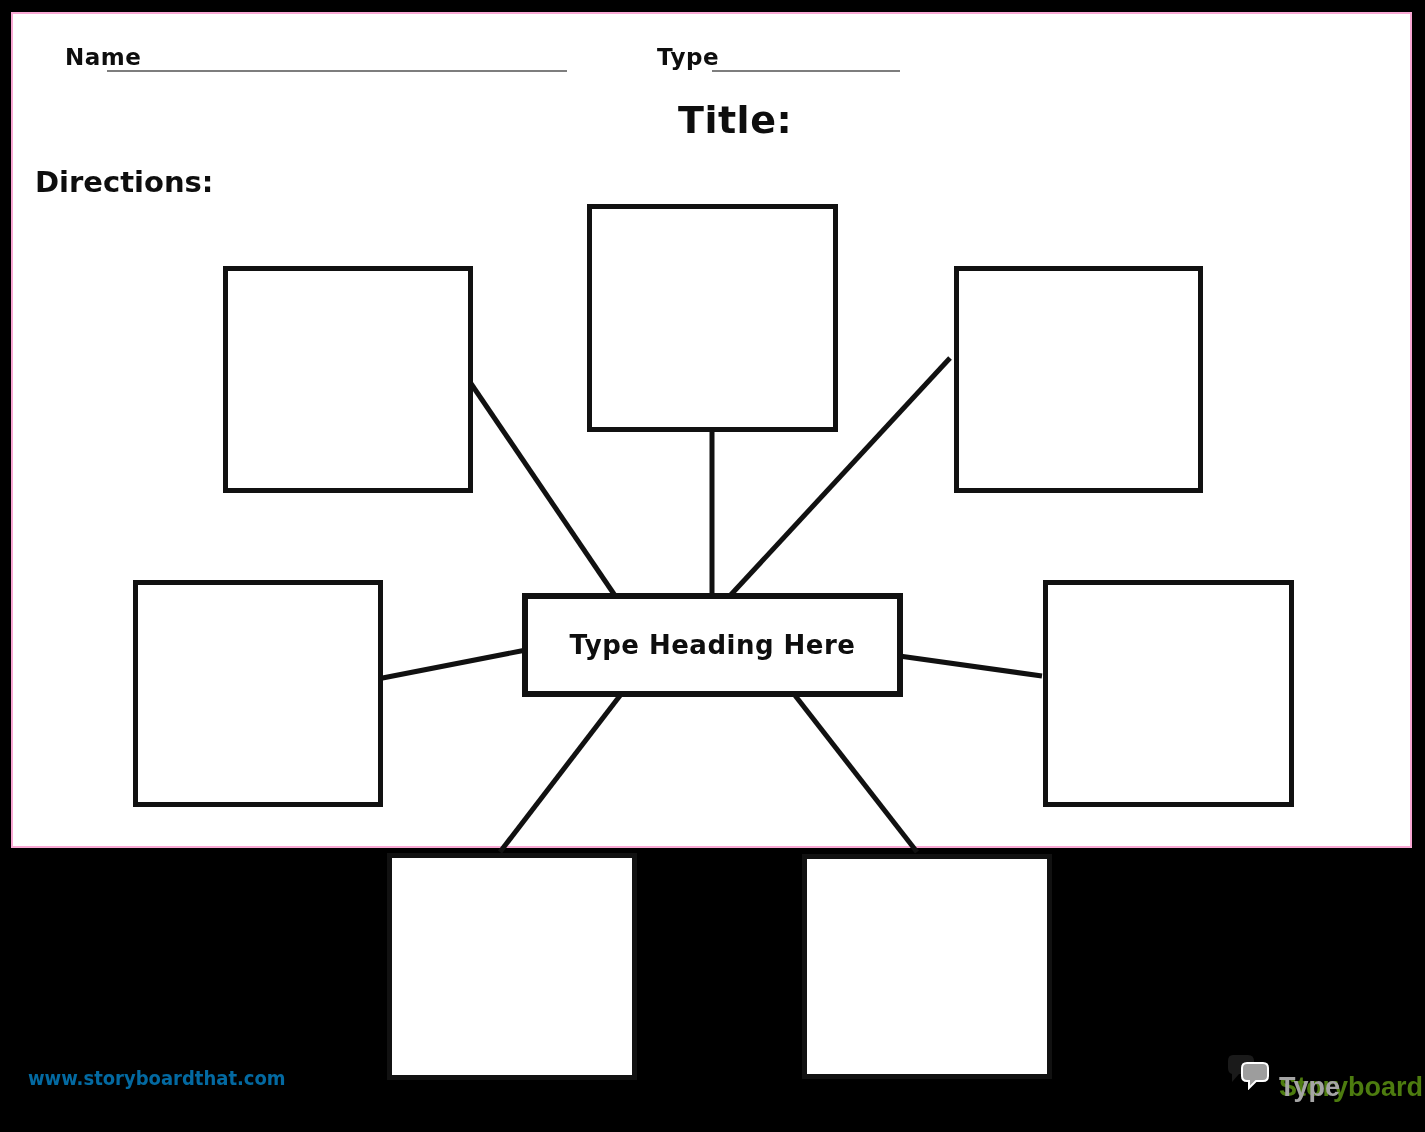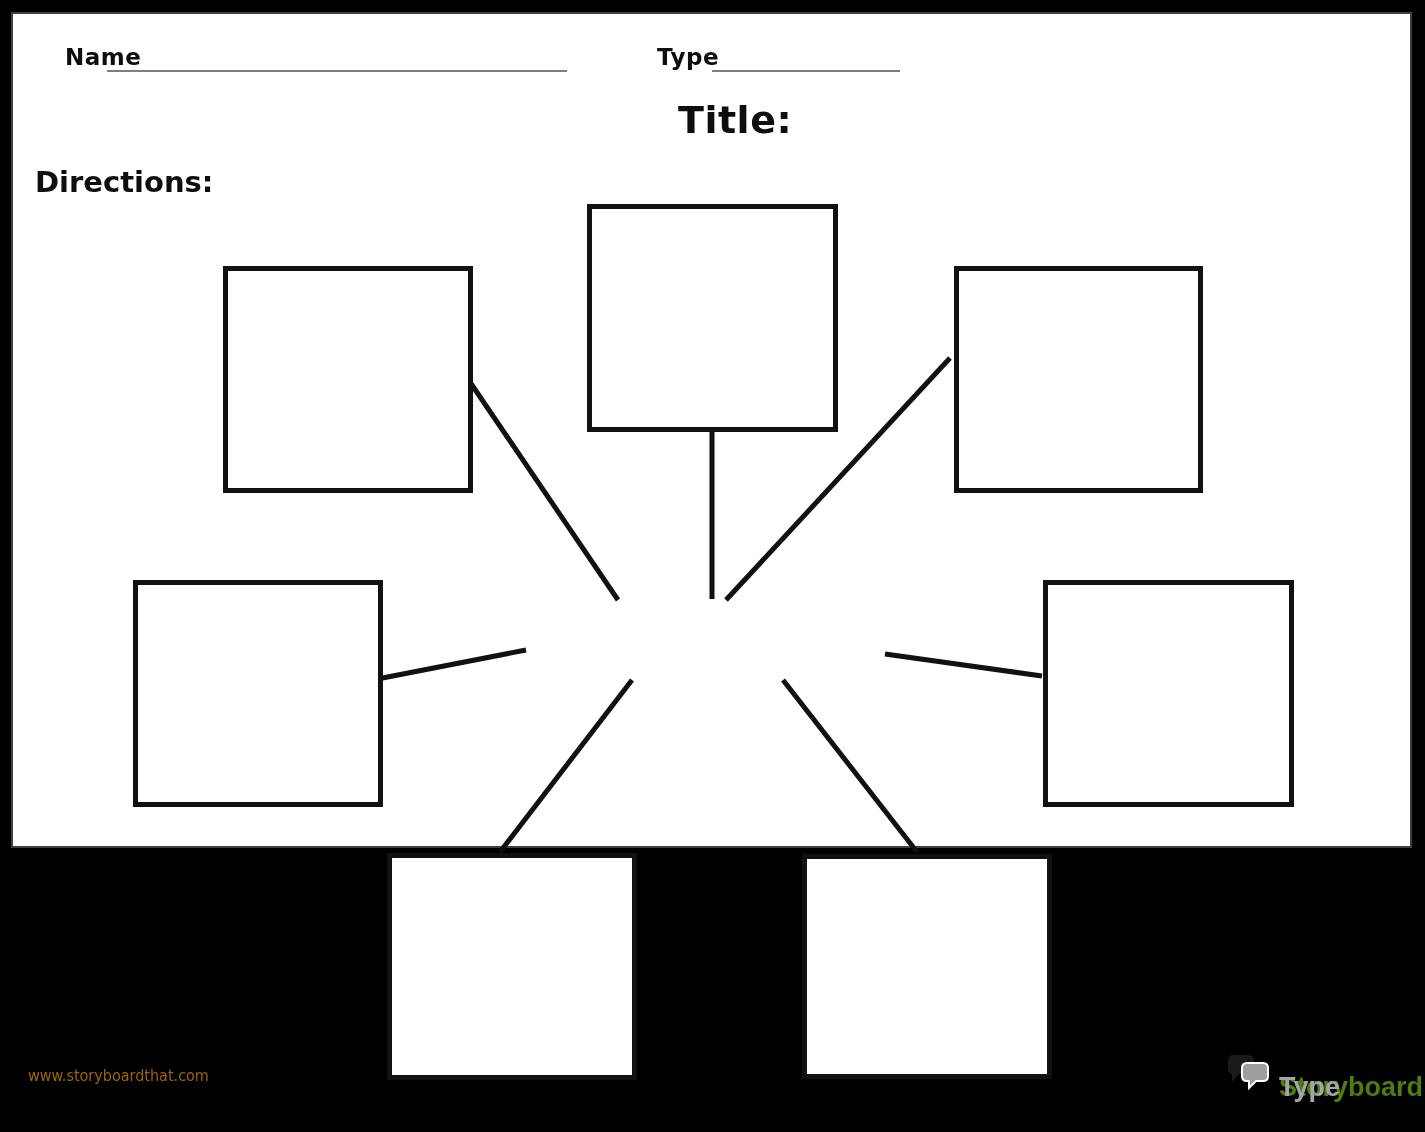--- a/index.html
+++ b/index.html
@@ -8,21 +8,21 @@
     background: #000000;
     font-family: "DejaVu Sans", sans-serif;
     position: relative;
     overflow: hidden;
   }
   .page {
     position: absolute;
     left: 11px; top: 12px;
     width: 1401px; height: 836px;
     background: #ffffff;
-    border: 2px solid #404040;
+    border: 2px solid #f9a8d4;
     padding-left: 40px;
   }
   .page * { position: absolute; }
 
   .field-label {
     font-size: 23px;
     font-weight: bold;
     color: #0e0e0e;
     letter-spacing: 0.5px;
   }
@@ -64,23 +64,23 @@
   }
   .center-box span {
     position: static;
     font-size: 26px;
     font-weight: bold;
     color: #0e0e0e;
     letter-spacing: 0.5px;
   }
 
   .footer-url {
-    font-size: 16px;
-    font-weight: normal;
-    color: #a16207;
+    font-size: 20px;
+    font-weight: bold;
+    color: #0369a1;
     font-stretch: condensed;
   }
 
   .logo {
     display: flex;
     position: absolute;
     align-items: center;
     gap: 7px;
   }
   .logo svg { position: static; }
@@ -121,20 +121,23 @@
   </svg>
 
   <div class="node-box" style="left:574px; top:190px; width:251px; height:228px;"></div>
   <div class="node-box" style="left:210px; top:252px; width:250px; height:227px;"></div>
   <div class="node-box" style="left:941px; top:252px; width:249px; height:227px;"></div>
   <div class="node-box" style="left:120px; top:566px; width:250px; height:227px;"></div>
   <div class="node-box" style="left:1030px; top:566px; width:251px; height:227px;"></div>
   <div class="node-box" style="left:374px; top:839px; width:250px; height:227px;"></div>
   <div class="node-box" style="left:789px; top:840px; width:250px; height:225px;"></div>
 
+  <div class="center-box" style="left:509px; top:579px; width:381px; height:104px;">
+    <span>Type Heading Here</span>
+  </div>
 
   <span class="footer-url" style="left:15px; top:1052px;">www.storyboardthat.com</span>
 
   <div class="logo" style="left:1215px; top:1040px;">
     <svg width="44" height="36" viewBox="0 0 44 36">
       <path d="M5 1 h15 q6 0 6 6 v7 q0 6 -6 6 h-9 l-7 8 v-8 q-4 -1 -4 -6 v-7 q0 -6 5 -6 z" fill="#1a1a1a"></path>
       <path d="M19 9 h16 q5 0 5 5 v8 q0 5 -5 5 h-7 l-7 7 v-7 h-2 q-5 0 -5 -5 v-8 q0 -5 5 -5 z" fill="#9d9d9d" stroke="#ffffff" stroke-width="2"></path>
     </svg>
     <span class="logo-text">
         <span class="t1">Storyboard</span>

